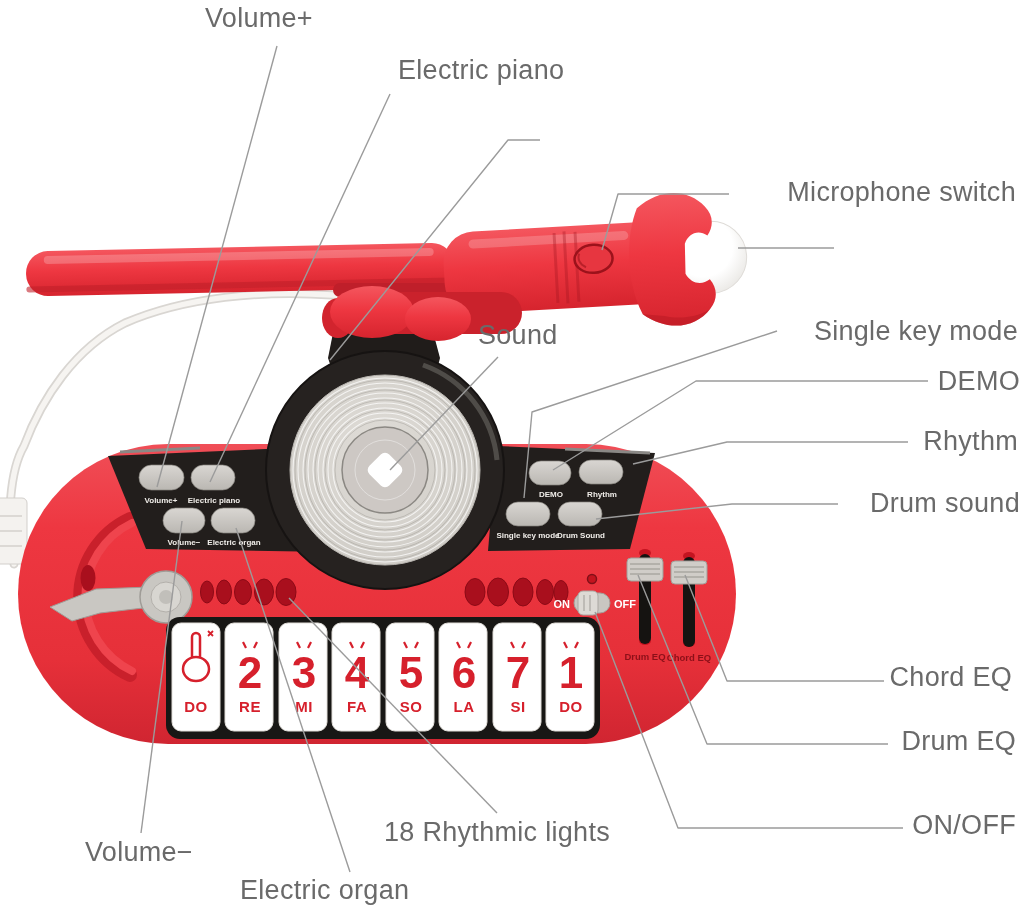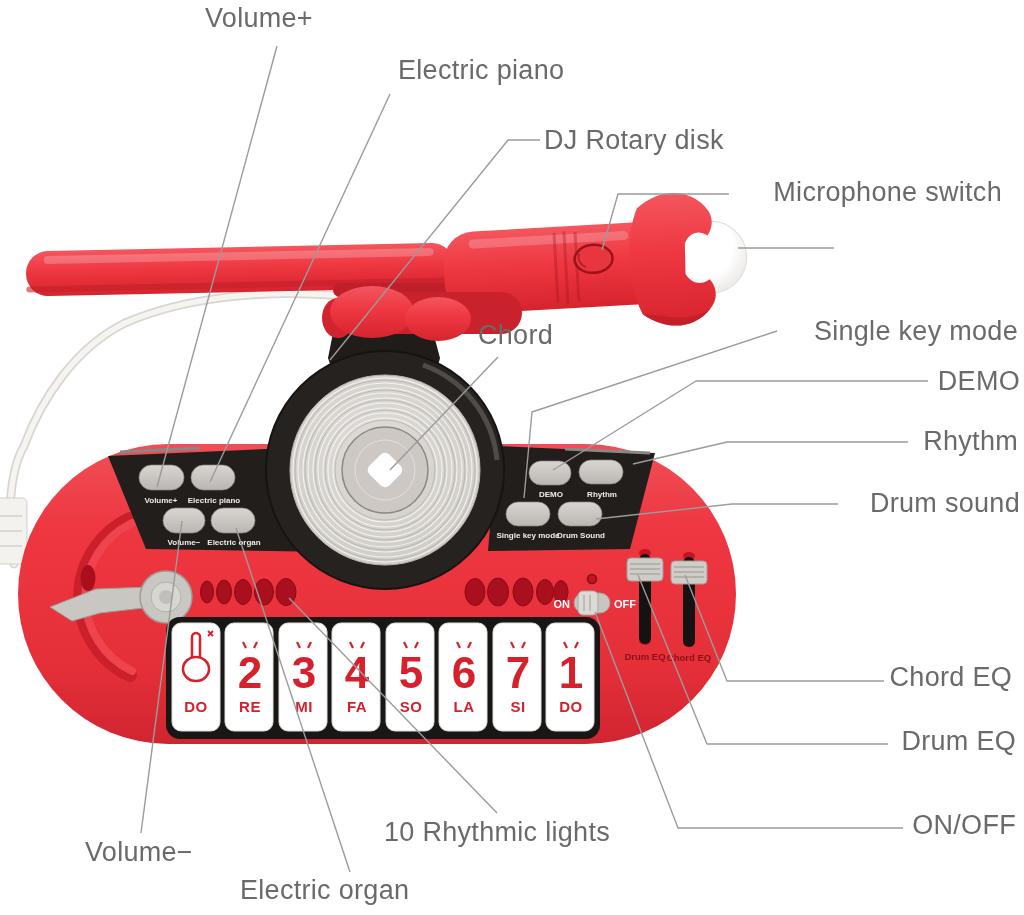--- a/index.html
+++ b/index.html
@@ -282,27 +282,26 @@
     <polyline points="888,744 707,744 638,575"></polyline>
     <polyline points="903,828 678,828 595,612"></polyline>
     <polyline points="289,598 497,813"></polyline>
     <polyline points="182,521 141,833"></polyline>
     <polyline points="236,528 350,872"></polyline>
   </g>
 </svg>
 
 <div class="lbl" style="left:205px;top:2px">Volume+</div>
 <div class="lbl" style="left:398px;top:54px">Electric piano</div>
-<div class="lbl" style="left:544px;top:124px">DJ Rotary disk</div>
-<div class="lbl" style="right:22px;top:176px">Microphone switch</div>
-<div class="lbl" style="left:478px;top:319px">Chord</div>
+<div class="lbl" style="right:8px;top:176px">Microphone switch</div>
+<div class="lbl" style="left:478px;top:319px">Sound</div>
 <div class="lbl" style="right:6px;top:315px">Single key mode</div>
 <div class="lbl" style="right:4px;top:365px">DEMO</div>
 <div class="lbl" style="right:6px;top:425px">Rhythm</div>
 <div class="lbl" style="right:4px;top:487px">Drum sound</div>
 <div class="lbl" style="right:12px;top:661px">Chord EQ</div>
 <div class="lbl" style="right:8px;top:725px">Drum EQ</div>
 <div class="lbl" style="right:8px;top:809px">ON/OFF</div>
-<div class="lbl" style="left:384px;top:816px">10 Rhythmic lights</div>
+<div class="lbl" style="left:384px;top:816px">18 Rhythmic lights</div>
 <div class="lbl" style="left:85px;top:836px">Volume−</div>
 <div class="lbl" style="left:240px;top:874px">Electric organ</div>
 
 </div>
 
 </body></html>

